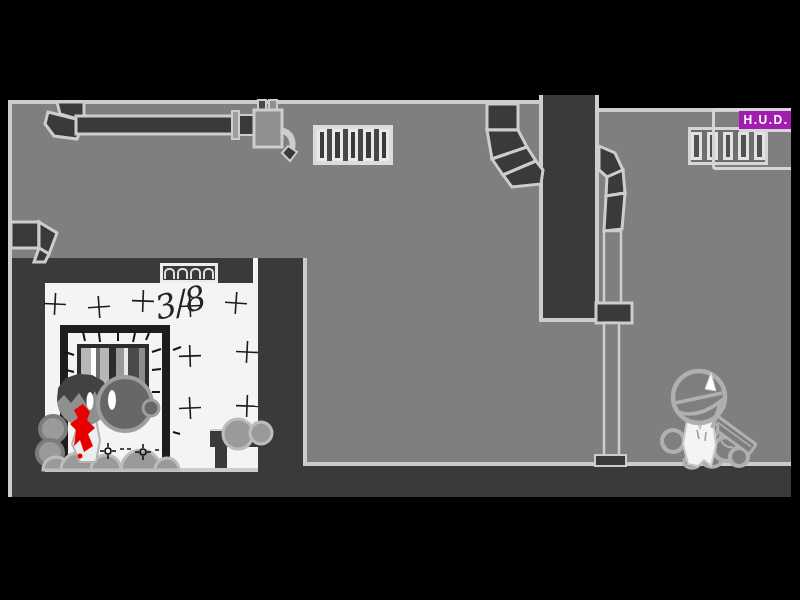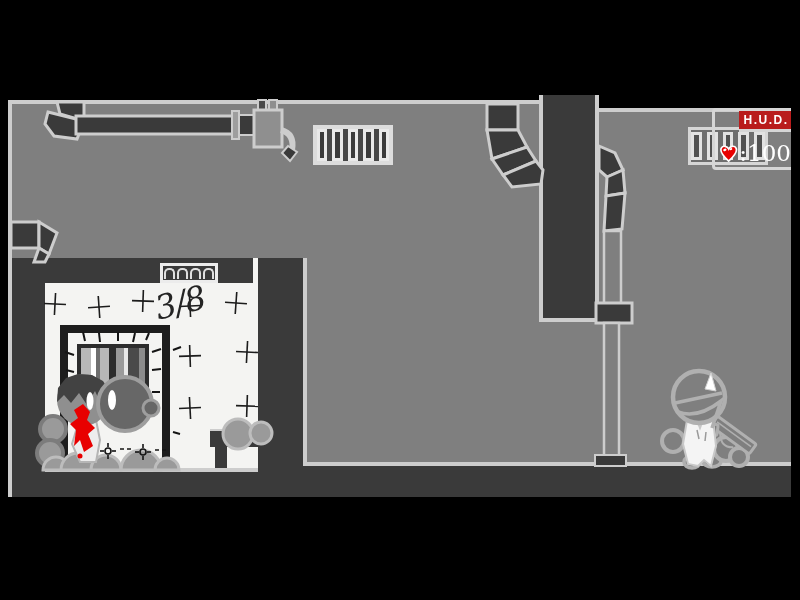--- a/index.html
+++ b/index.html
@@ -17,21 +17,21 @@
   .grill .slot{width:7px;height:26px;border:3px solid #e9e9e9;background:#3a3a3a;}
   .minivent{box-sizing:border-box;border:3px solid #ececec;background:#3a3a3a;
     display:flex;align-items:flex-end;justify-content:center;gap:2px;padding-bottom:1px;}
   .minivent .arch{width:7px;height:9px;border:2px solid #e0e0e0;border-bottom:none;
     border-radius:5px 5px 0 0;background:transparent;}
   .hudvent{box-sizing:border-box;border:3px solid #d6d6d6;background:#6e6e6e;
     display:flex;align-items:center;justify-content:center;gap:5px;}
   .hudvent .slot{width:7px;height:22px;border:3px solid #e2e2e2;background:#515151;}
   
   #hud-panel{box-sizing:border-box;border:3px solid #d6d6d6;border-radius:4px;z-index:30;}
-  #hud-title{box-sizing:border-box;height:21px;background:#b91c1c;border-bottom:3px solid #d6d6d6;
+  #hud-title{box-sizing:border-box;height:21px;background:#a21caf;border-bottom:3px solid #d6d6d6;
     color:#fff;font-weight:bold;font-size:12px;letter-spacing:1.5px;text-align:center;
     line-height:19px;font-family:"Liberation Sans",sans-serif;margin-left:24px;}
   #hud-body{display:flex;align-items:center;padding:3px 2px 0 4px;height:36px;}
   #hud-health{color:#fff;font-family:"DejaVu Serif",serif;font-size:23px;line-height:23px;
     margin-left:1px;white-space:nowrap;}
   #graffiti{color:#242424;font-family:"DejaVu Serif",serif;font-style:italic;font-size:33px;
     transform:rotate(-14deg);z-index:25;letter-spacing:-1px;}
   #scene-svg{z-index:20;pointer-events:none;}
   .border-black{background:#000;z-index:50;}
 </style>
@@ -84,28 +84,20 @@
   <div class="abs hudvent" style="left:688px;top:127px;width:80px;height:38px;z-index:28;">
     <div class="slot"></div>
     <div class="slot"></div>
     <div class="slot"></div>
     <div class="slot"></div>
     <div class="slot"></div>
   </div>
 
   <div id="hud-panel" class="abs" style="left:712px;top:108px;width:84px;height:62px;">
     <div id="hud-title">H.U.D.</div>
-    <div id="hud-body">
-      <svg width="27" height="25" viewBox="0 0 27 25">
-        <path d="M13.5,23 C4.5,15 1,9.5 3.2,5 C5.5,0.8 11.5,2 13.5,6.2 C15.5,2 21.5,0.8 23.8,5 C26,9.5 22.5,15 13.5,23 Z" fill="#e80000" stroke="#ffffff" stroke-width="2.4"></path>
-        <ellipse cx="8.2" cy="7.4" rx="2.4" ry="1.7" fill="#ffffff" transform="rotate(-22 8.2 7.4)"></ellipse>
-        <ellipse cx="16.6" cy="6.4" rx="2" ry="1.4" fill="#ffffff" transform="rotate(-18 16.6 6.4)"></ellipse>
-      </svg>
-      <span id="hud-health">:100</span>
-    </div>
   </div>
 
   <div id="graffiti" class="abs" style="left:155px;top:283px;">3/8</div>
 
   <svg id="scene-svg" class="abs" style="left:0;top:0;" width="800" height="600" viewBox="0 0 800 600">
 
     <g fill="#3a3a3a" stroke="#cdcdcd" stroke-width="3">
       <polygon points="57,102 84,102 84,121 60,114"></polygon>
       <polygon points="48,112 84,121 77,139 54,136 45,124"></polygon>
       <rect x="76" y="116" width="158" height="18"></rect>

